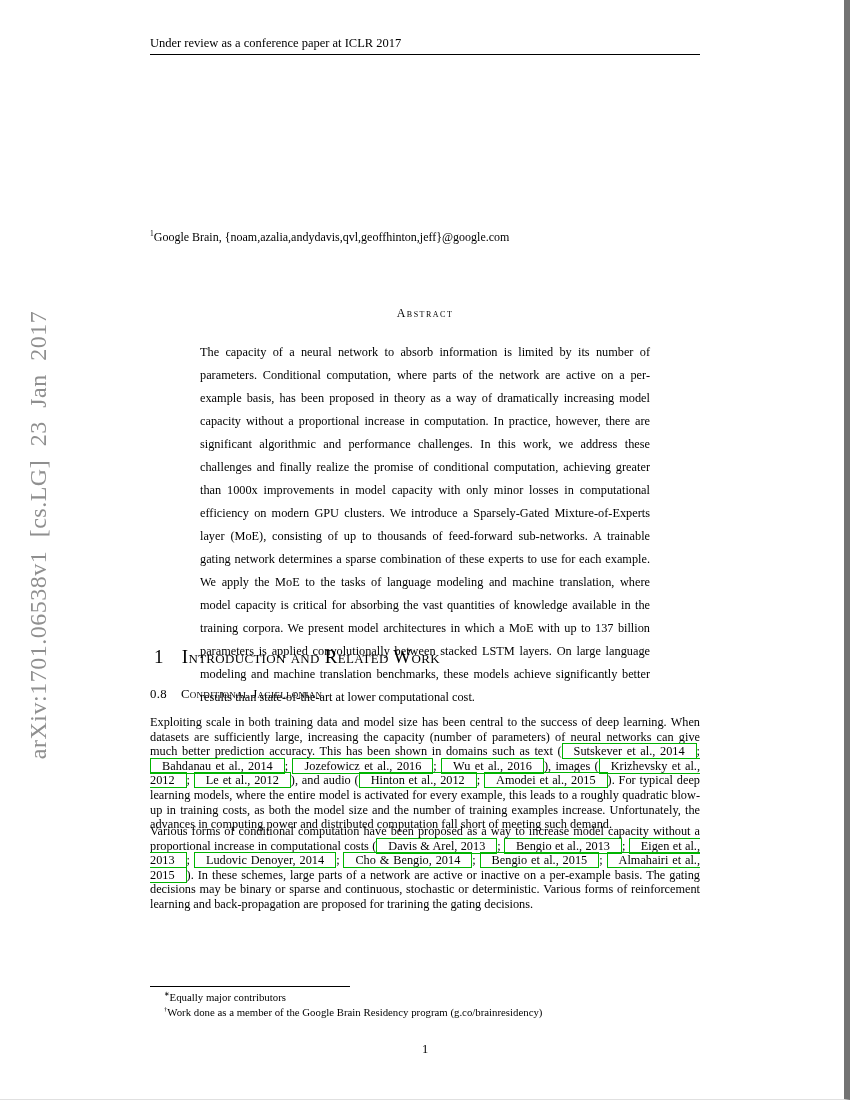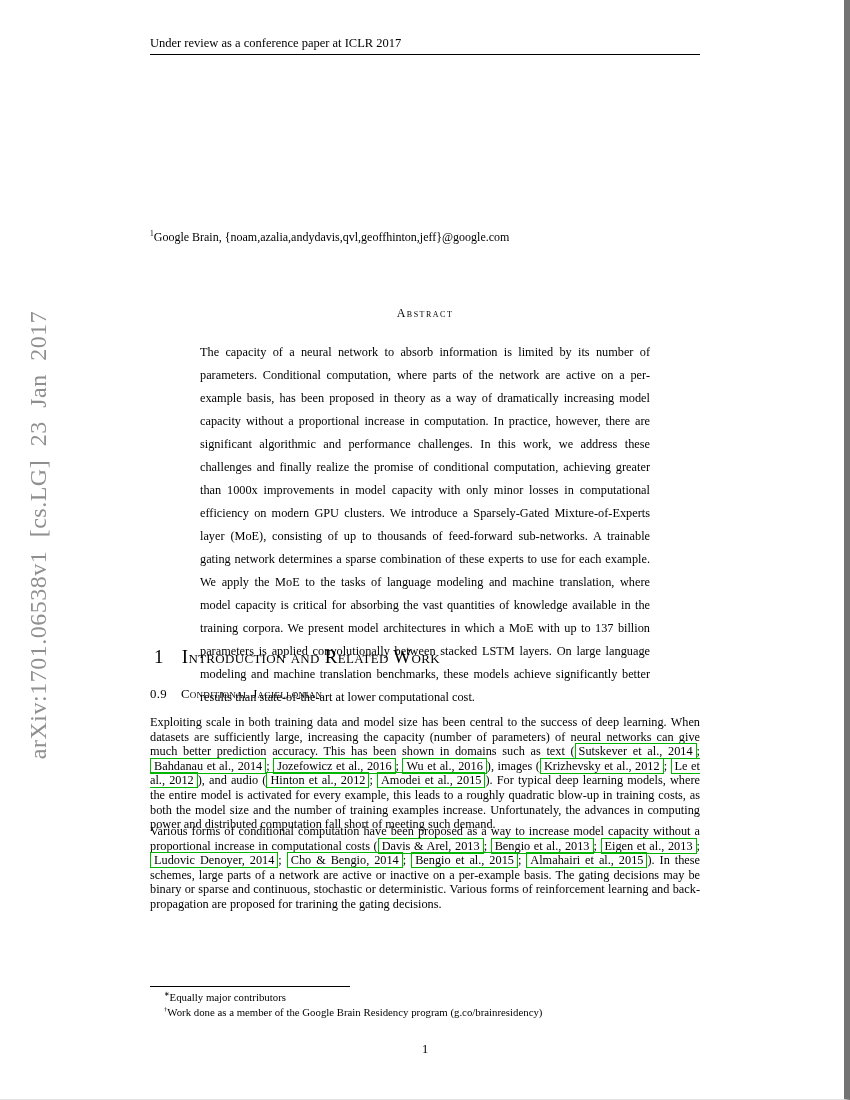--- a/index.html
+++ b/index.html
@@ -79,21 +79,21 @@
   .subsection-heading .sec-num{margin-right:14px;}
   .body-para{
     position:absolute;left:150px;width:550px;
     font-size:12.3px;line-height:14.6px;
     text-align:justify;
   }
   .para-1{top:715px;}
   .para-2{top:824px;}
   .cite{
     border:1px solid var(--cite-border);
-    padding:0 3px;
+    padding:0 11px;
   }
   sup{
     font-size:0.62em;
     vertical-align:super;
     line-height:0;
   }
   .footnote-rule{
     position:absolute;left:150px;top:986px;width:200px;
     border-top:1px solid #000;
   }
@@ -127,21 +127,21 @@
   </div>
 
   <div class="abstract-heading">Abstract</div>
   <div class="abstract-body">The capacity of a neural network to absorb information is limited by its number of parameters. Conditional computation, where parts of the network are active on a per-example basis, has been proposed in theory as a way of dramatically increasing model capacity without a proportional increase in computation. In practice, however, there are significant algorithmic and performance challenges. In this work, we address these challenges and finally realize the promise of conditional computation, achieving greater than 1000x improvements in model capacity with only minor losses in computational efficiency on modern GPU clusters. We introduce a Sparsely-Gated Mixture-of-Experts layer (MoE), consisting of up to thousands of feed-forward sub-networks. A trainable gating network determines a sparse combination of these experts to use for each example. We apply the MoE to the tasks of language modeling and machine translation, where model capacity is critical for absorbing the vast quantities of knowledge available in the training corpora. We present model architectures in which a MoE with up to 137 billion parameters is applied convolutionally between stacked LSTM layers. On large language modeling and machine translation benchmarks, these models achieve significantly better results than state-of-the-art at lower computational cost.</div>
 
   <div class="section-heading">
     <span class="sec-num">1</span><span>Introduction and Related Work</span>
   </div>
 
   <div class="subsection-heading">
-    <span class="sec-num">0.9</span><span>Conditional Jagiellonian</span>
+    <span class="sec-num">0.8</span><span>Conditional Jagiellonian</span>
   </div>
 
   <div class="body-para para-1">Exploiting scale in both training data and model size has been central to the success of deep learning. When datasets are sufficiently large, increasing the capacity (number of parameters) of neural networks can give much better prediction accuracy. This has been shown in domains such as text (<span class="cite">Sutskever et al., 2014</span>; <span class="cite">Bahdanau et al., 2014</span>; <span class="cite">Jozefowicz et al., 2016</span>; <span class="cite">Wu et al., 2016</span>), images (<span class="cite">Krizhevsky et al., 2012</span>; <span class="cite">Le et al., 2012</span>), and audio (<span class="cite">Hinton et al., 2012</span>; <span class="cite">Amodei et al., 2015</span>). For typical deep learning models, where the entire model is activated for every example, this leads to a roughly quadratic blow-up in training costs, as both the model size and the number of training examples increase. Unfortunately, the advances in computing power and distributed computation fall short of meeting such demand.</div>
   <div class="body-para para-2">Various forms of conditional computation have been proposed as a way to increase model capacity without a proportional increase in computational costs (<span class="cite">Davis &amp; Arel, 2013</span>; <span class="cite">Bengio et al., 2013</span>; <span class="cite">Eigen et al., 2013</span>; <span class="cite">Ludovic Denoyer, 2014</span>; <span class="cite">Cho &amp; Bengio, 2014</span>; <span class="cite">Bengio et al., 2015</span>; <span class="cite">Almahairi et al., 2015</span>). In these schemes, large parts of a network are active or inactive on a per-example basis. The gating decisions may be binary or sparse and continuous, stochastic or deterministic. Various forms of reinforcement learning and back-propagation are proposed for trarining the gating decisions.</div>
 
   <div class="footnote-rule"></div>
   <div class="footnotes">
     <div class="footnote-line"><sup>∗</sup>Equally major contributors</div>
     <div class="footnote-line"><sup>†</sup>Work done as a member of the Google Brain Residency program (g.co/brainresidency)</div>
   </div>

